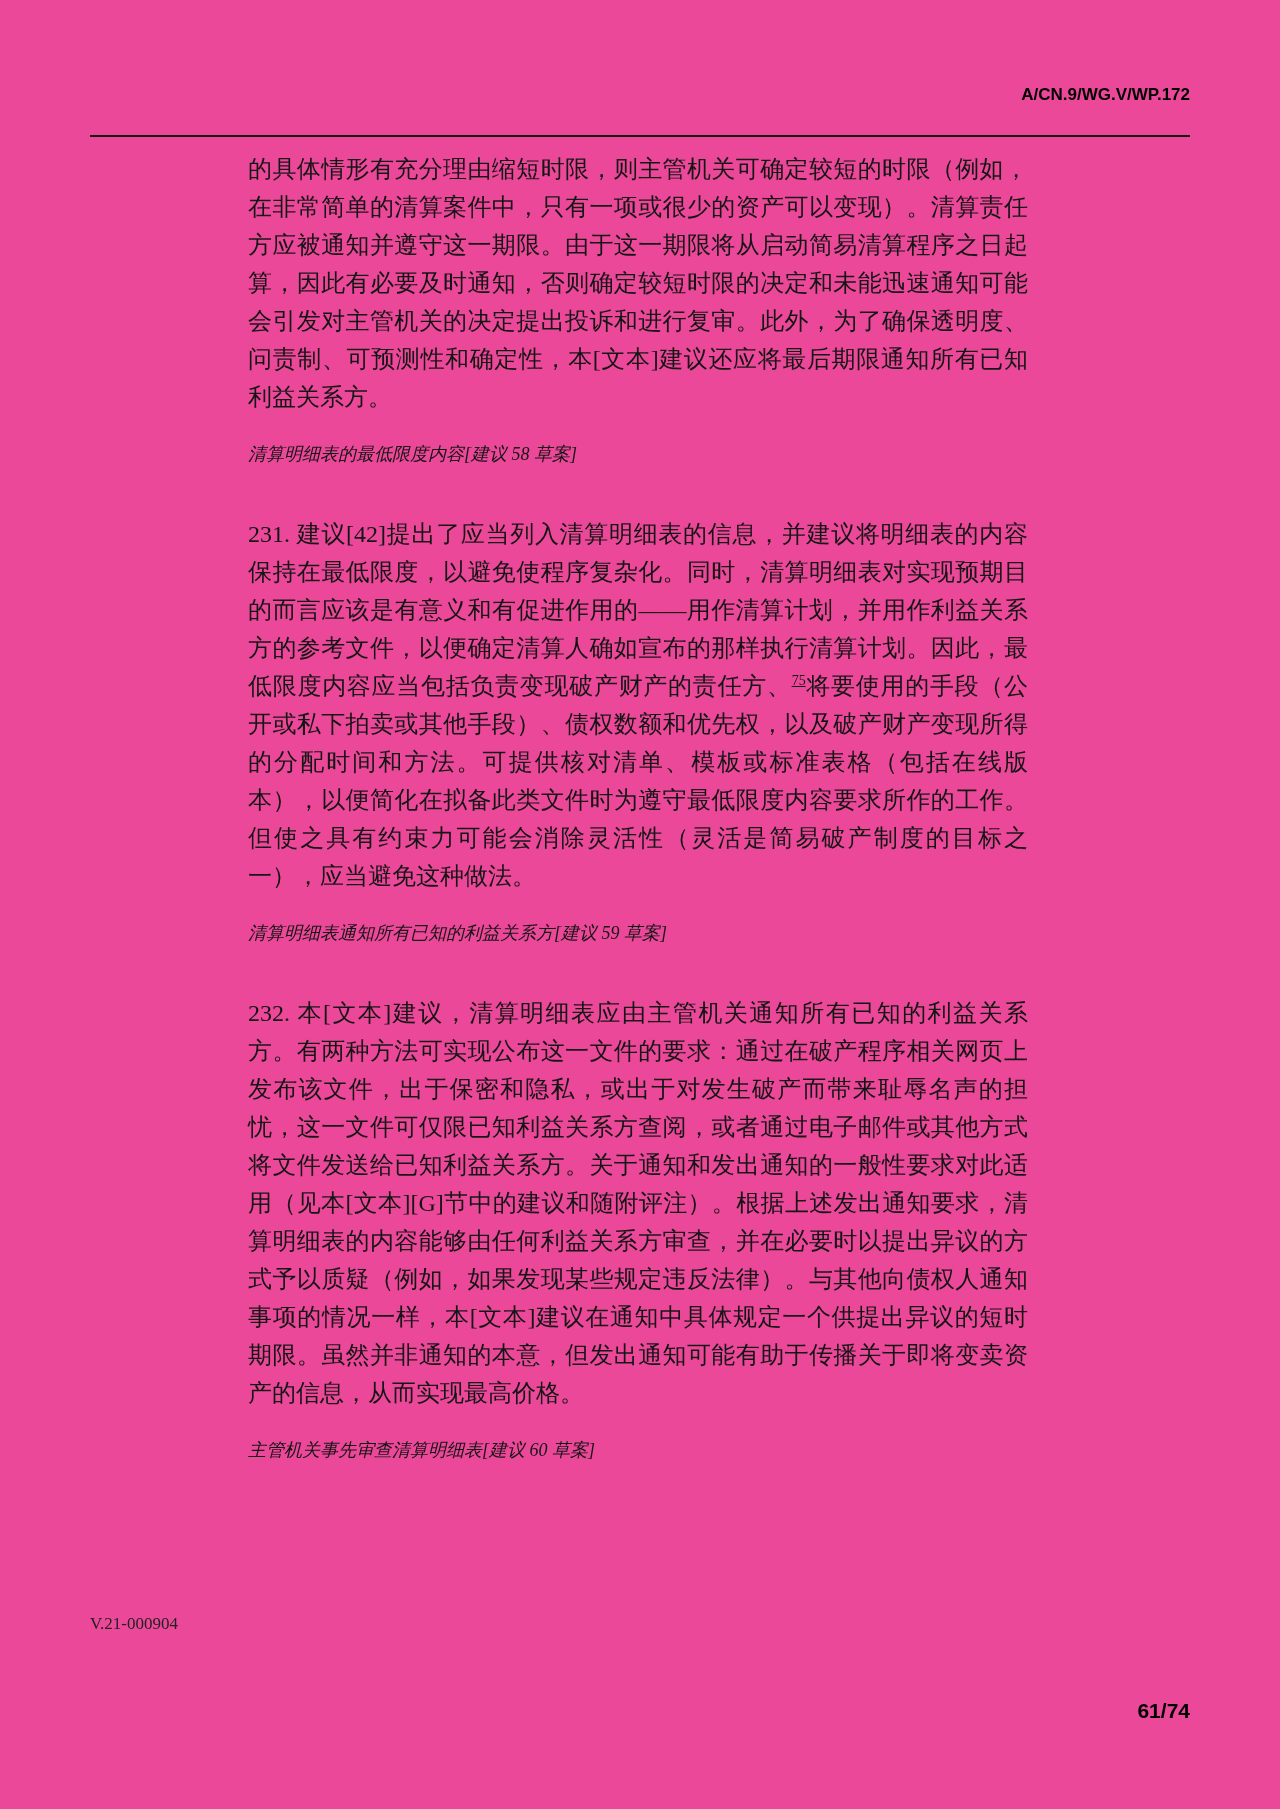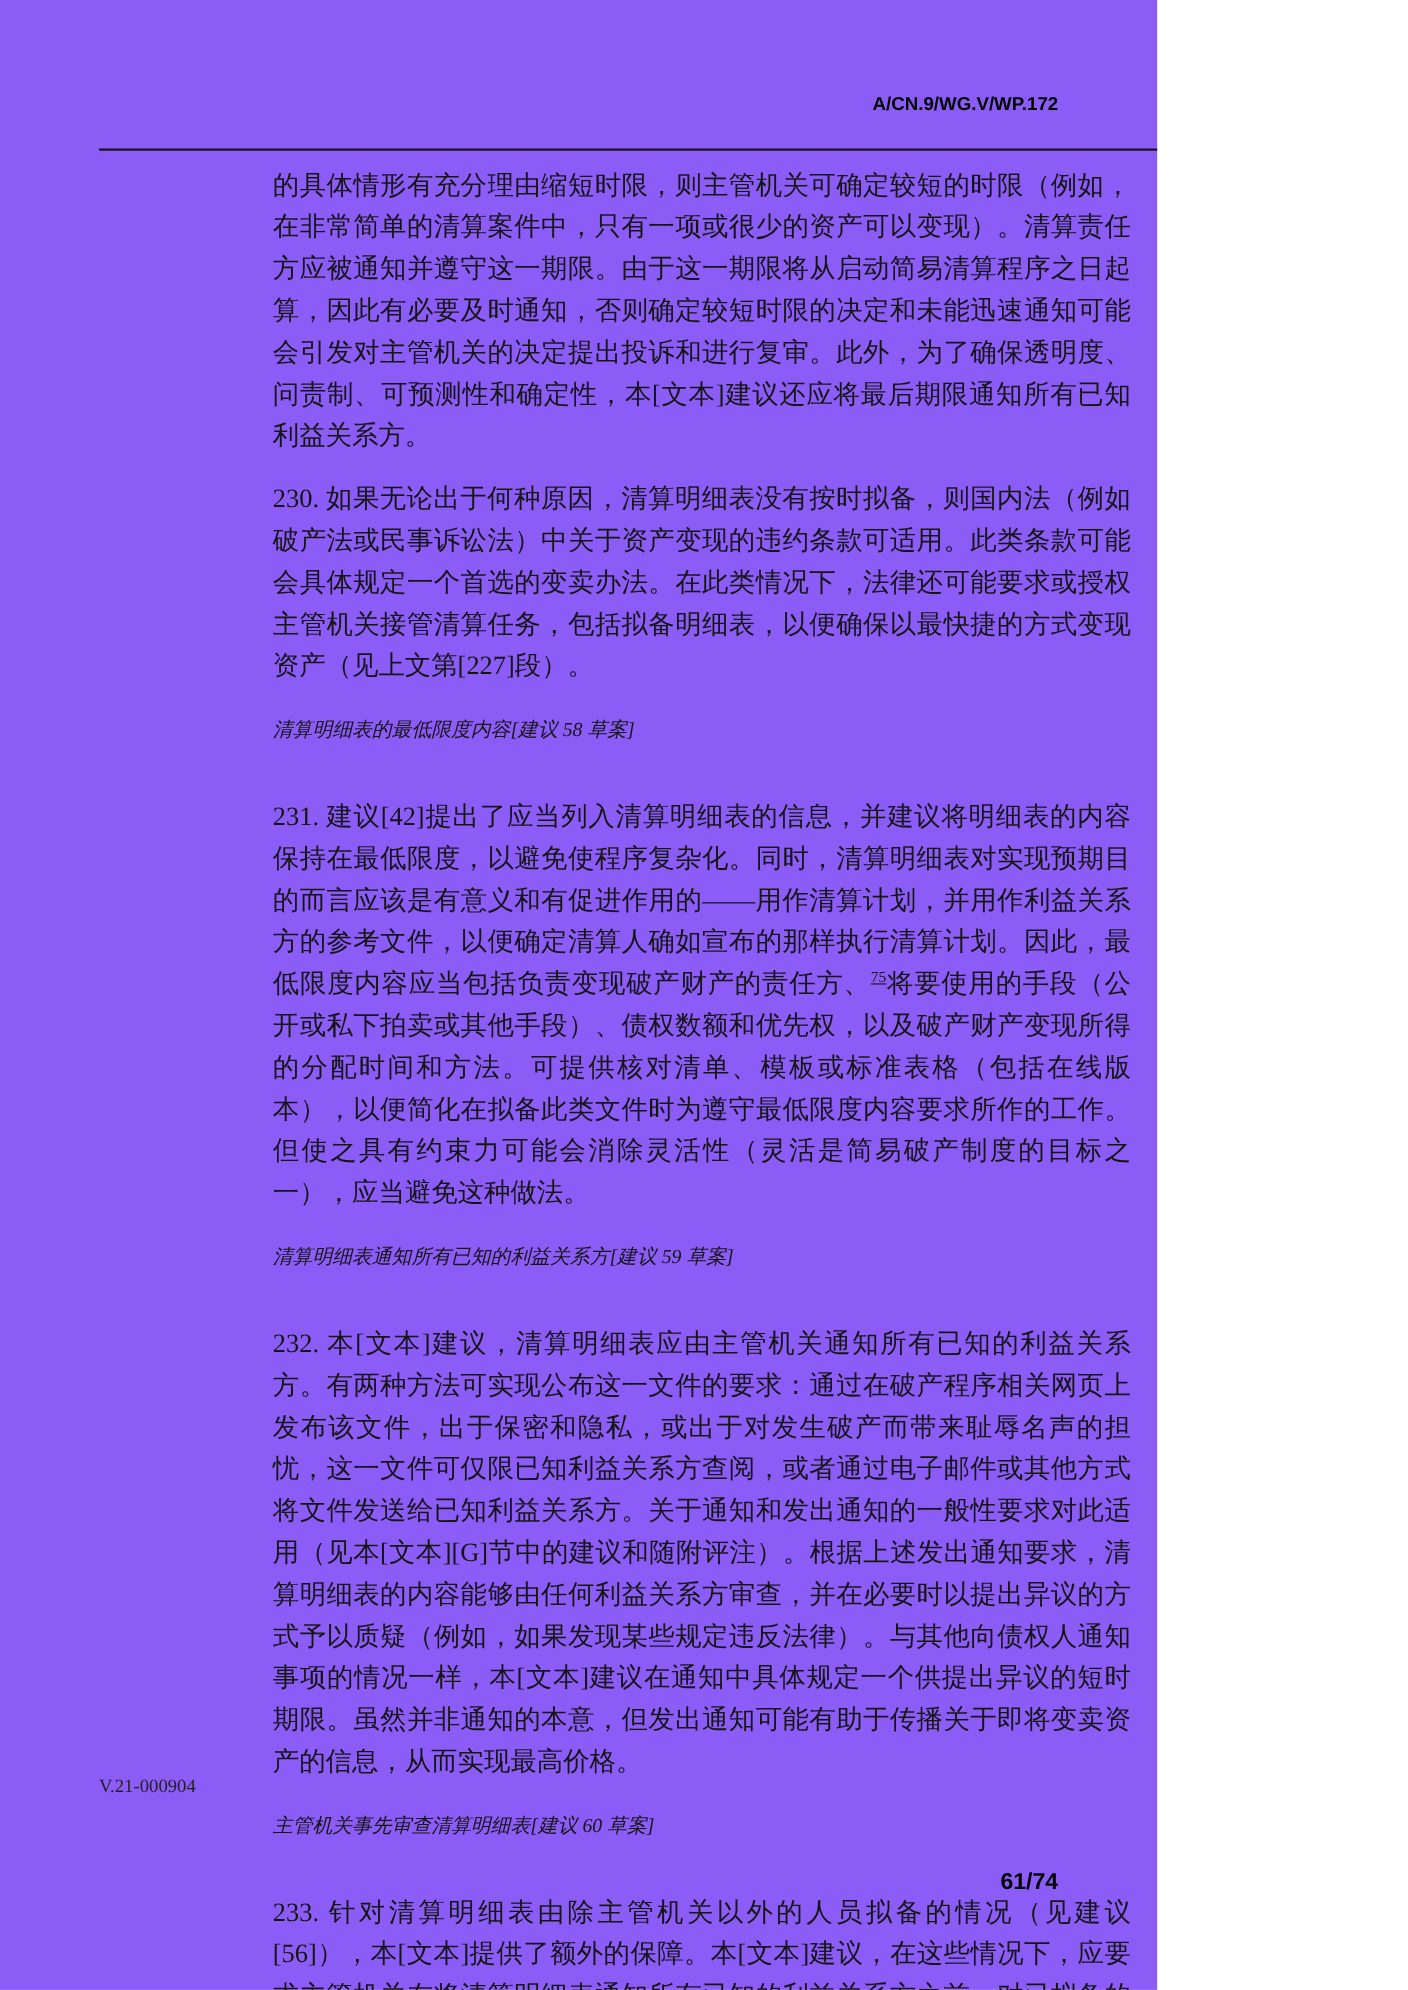--- a/index.html
+++ b/index.html
@@ -1,20 +1,20 @@
 <!DOCTYPE html>
 <html lang="zh"><head>
 <meta charset="utf-8">
 <style>
   html, body { margin: 0; padding: 0; background: #ffffff; }
   .page {
     position: relative;
-    width: 1052px;
+    width: 1280px;
     height: 1809px;
-    background: #8b5cf6;
+    background: #ec4899;
     overflow: hidden;
     font-family: "Liberation Serif", serif;
     color: #151515;
   }
   .doc-header {
     position: absolute;
     top: 85px;
     right: 90px;
     font-family: "Liberation Sans", sans-serif;
     font-weight: 700;
@@ -79,33 +79,31 @@
 <div class="page">
 
   <div class="doc-header">A/CN.9/WG.V/WP.172</div>
 
   <div class="header-rule"></div>
 
   <div class="content">
 
     <p class="body-para">的具体情形有充分理由缩短时限，则主管机关可确定较短的时限（例如，在非常简单的清算案件中，只有一项或很少的资产可以变现）。清算责任方应被通知并遵守这一期限。由于这一期限将从启动简易清算程序之日起算，因此有必要及时通知，否则确定较短时限的决定和未能迅速通知可能会引发对主管机关的决定提出投诉和进行复审。此外，为了确保透明度、问责制、可预测性和确定性，本[文本]建议还应将最后期限通知所有已知利益关系方。</p>
 
-    <p class="body-para">230. 如果无论出于何种原因，清算明细表没有按时拟备，则国内法（例如破产法或民事诉讼法）中关于资产变现的违约条款可适用。此类条款可能会具体规定一个首选的变卖办法。在此类情况下，法律还可能要求或授权主管机关接管清算任务，包括拟备明细表，以便确保以最快捷的方式变现资产（见上文第[227]段）。</p>
 
     <p class="section-heading">清算明细表的最低限度内容[建议 58 草案]</p>
 
     <p class="body-para"><span>231. 建议[42]提出了应当列入清算明细表的信息，并建议将明细表的内容保持在最低限度，以避免使程序复杂化。同时，清算明细表对实现预期目的而言应该是有意义和有促进作用的——用作清算计划，并用作利益关系方的参考文件，以便确定清算人确如宣布的那样执行清算计划。因此，最低限度内容应当包括负责变现破产财产的责任方、</span><sup class="fn-ref">75</sup><span>将要使用的手段（公开或私下拍卖或其他手段）、债权数额和优先权，以及破产财产变现所得的分配时间和方法。可提供核对清单、模板或标准表格（包括在线版本），以便简化在拟备此类文件时为遵守最低限度内容要求所作的工作。但使之具有约束力可能会消除灵活性（灵活是简易破产制度的目标之一），应当避免这种做法。</span></p>
 
     <p class="section-heading">清算明细表通知所有已知的利益关系方[建议 59 草案]</p>
 
     <p class="body-para">232. 本[文本]建议，清算明细表应由主管机关通知所有已知的利益关系方。有两种方法可实现公布这一文件的要求：通过在破产程序相关网页上发布该文件，出于保密和隐私，或出于对发生破产而带来耻辱名声的担忧，这一文件可仅限已知利益关系方查阅，或者通过电子邮件或其他方式将文件发送给已知利益关系方。关于通知和发出通知的一般性要求对此适用（见本[文本][G]节中的建议和随附评注）。根据上述发出通知要求，清算明细表的内容能够由任何利益关系方审查，并在必要时以提出异议的方式予以质疑（例如，如果发现某些规定违反法律）。与其他向债权人通知事项的情况一样，本[文本]建议在通知中具体规定一个供提出异议的短时期限。虽然并非通知的本意，但发出通知可能有助于传播关于即将变卖资产的信息，从而实现最高价格。</p>
 
     <p class="section-heading">主管机关事先审查清算明细表[建议 60 草案]</p>
 
-    <p class="body-para">233. 针对清算明细表由除主管机关以外的人员拟备的情况（见建议[56]），本[文本]提供了额外的保障。本[文本]建议，在这些情况下，应要求主管机关在将清算明细表通知所有已知的利益关系方之前，对已拟备的清算明细表进行审查，</p>
 
   </div>
 
   <div class="footer-doc-number">V.21-000904</div>
 
   <div class="footer-page">61/74</div>
 
 </div>
 
 </body></html>

